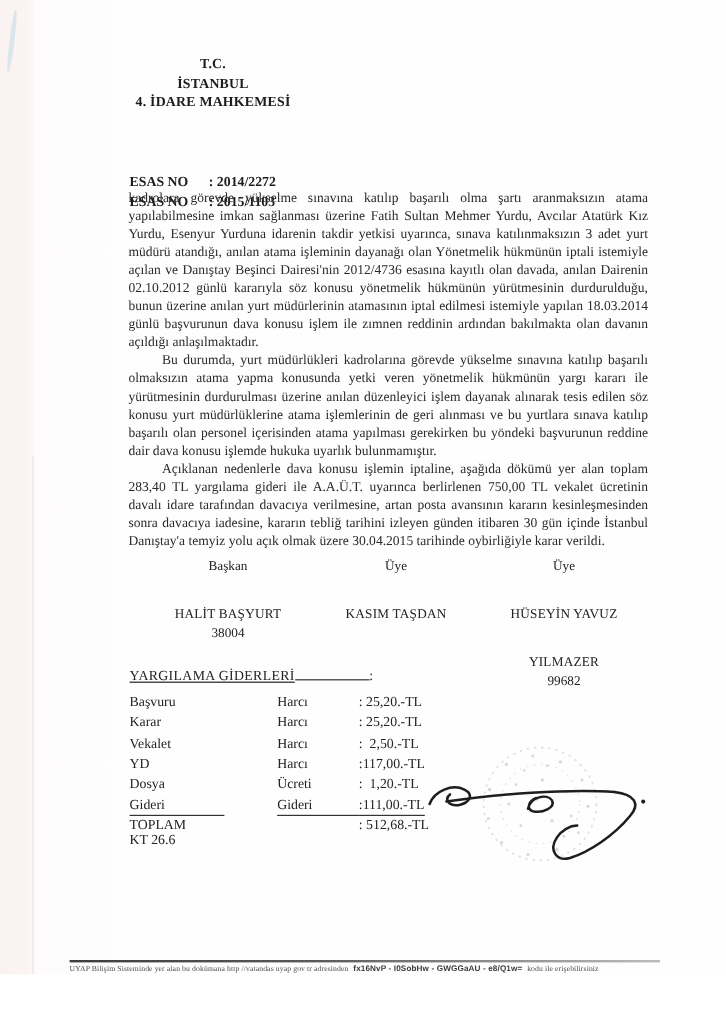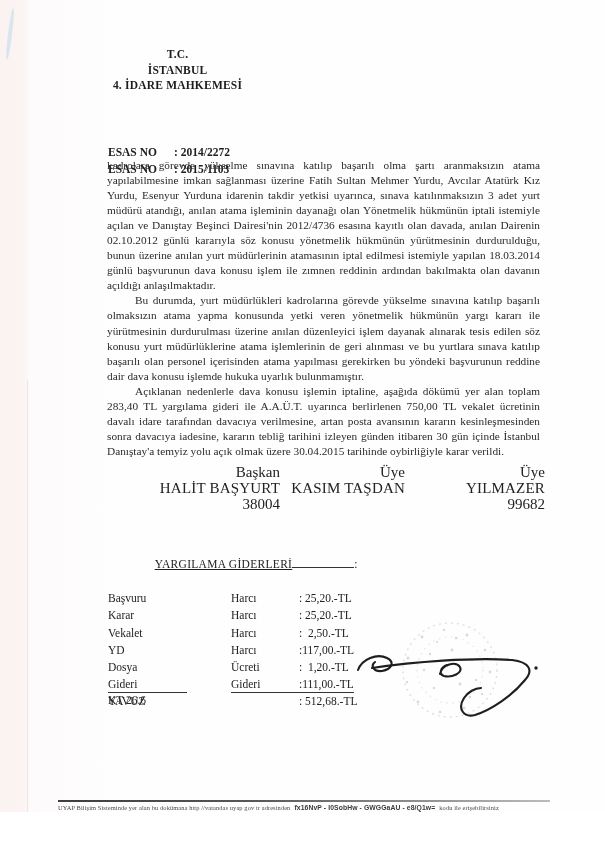--- a/index.html
+++ b/index.html
@@ -16,28 +16,28 @@
   .court-header { position:absolute; left:105px; top:47px; width:145px; text-align:center;
     font-weight:bold; font-size:11.5px; line-height:15.5px; letter-spacing:.2px; color:#1d1d1d; }
 
   .case-info { position:absolute; left:108px; top:112px; font-weight:bold; font-size:11.5px; line-height:16.5px; color:#1d1d1d;margin-top:32px; }
   .case-row .lbl { display:inline-block; width:66px; }
 
   .body-text { position:absolute; left:107px; top:158px; width:433px;
     font-size:11.3px; line-height:15.05px; text-align:justify; color:#2a2a2a; }
   .body-text p.indent { text-indent:28px; }
 
-  .sig-col { position:absolute; top:464px; text-align:right; font-size:15px; line-height:16px; color:#222; }
-  .sig-col .sig-name { letter-spacing:.2px; }
+  .sig-col { position:absolute; top:464px; text-align:center; font-size:11px; line-height:16px; color:#222; }
+  .sig-col .sig-name { letter-spacing:.2px;margin-top:24px; }
   #sig1 { left:100px; width:180px; }
   #sig2 { left:255px; width:150px; }
   #sig3 { left:395px; width:150px; }
 
   .costs { position:absolute; left:108px; top:556px; font-size:11.5px; line-height:17.2px; color:#222; }
-  .costs-title-row { margin-bottom:17px;text-align:right; }
+  .costs-title-row { margin-bottom:4px; }
   .costs-title { text-decoration:underline; letter-spacing:.3px; }
   .costs-gap { display:inline-block; width:62px; border-bottom:1px solid #333; height:11px; }
   .cost-row { display:flex; }
   .cost-row .c1 { width:79px; }
   .cost-row .c2 { width:68px;margin-left:44px; }
   .cost-row .c3 { white-space:pre; }
   .cost-row.underlined .c1, .cost-row.underlined .c2, .cost-row.underlined .c3 {
     border-bottom:1px solid #333; height:17px; }
 
   .note { position:absolute; left:108px; top:694px; font-size:11.5px; color:#222; }
@@ -83,20 +83,21 @@
     <div>Başkan</div>
     <div class="sig-name">HALİT BAŞYURT</div>
     <div>38004</div>
   </div>
   <div class="sig-col" id="sig2">
     <div>Üye</div>
     <div class="sig-name">KASIM TAŞDAN</div>
   </div>
   <div class="sig-col" id="sig3">
     <div>Üye</div>
+    <div class="sig-name">HÜSEYİN YAVUZ</div>
     <div class="sig-name">YILMAZER</div>
     <div>99682</div>
   </div>
 
   <div class="costs">
     <div class="costs-title-row">
       <span class="costs-title">YARGILAMA GİDERLERİ</span><span class="costs-gap"></span><span>:</span>
     </div>
     <div class="cost-row">
       <span class="c1">Başvuru</span>
@@ -122,21 +123,21 @@
       <span class="c1">Dosya</span>
         <span class="c2">Ücreti</span>
         <span class="c3">:  1,20.-TL</span>
     </div>
     <div class="cost-row underlined">
       <span class="c1">Gideri</span>
         <span class="c2">Gideri</span>
         <span class="c3">:111,00.-TL</span>
     </div>
     <div class="cost-row">
-      <span class="c1">YAVUZ</span>
+      <span class="c1">TOPLAM</span>
         <span class="c2"></span>
         <span class="c3">: 512,68.-TL</span>
     </div>
   </div>
 
   <div class="note">KT 26.6</div>
 
   <div class="stamp-wrap">
     <svg width="210" height="140" viewBox="0 0 210 140">
       <g opacity="0.55">

